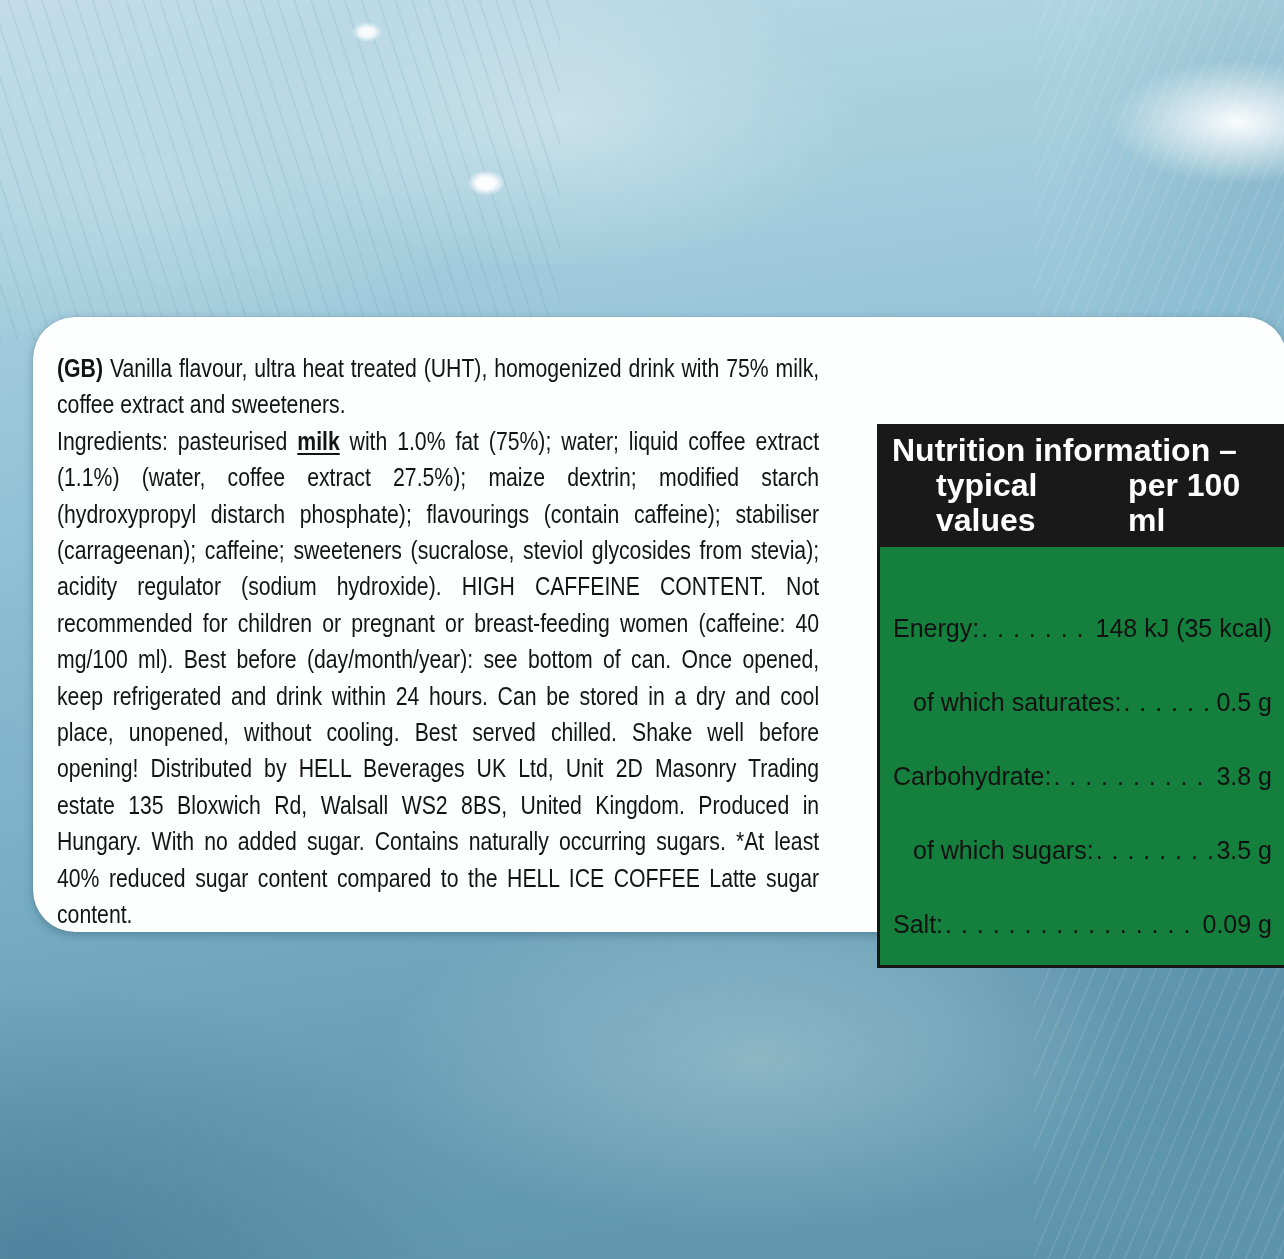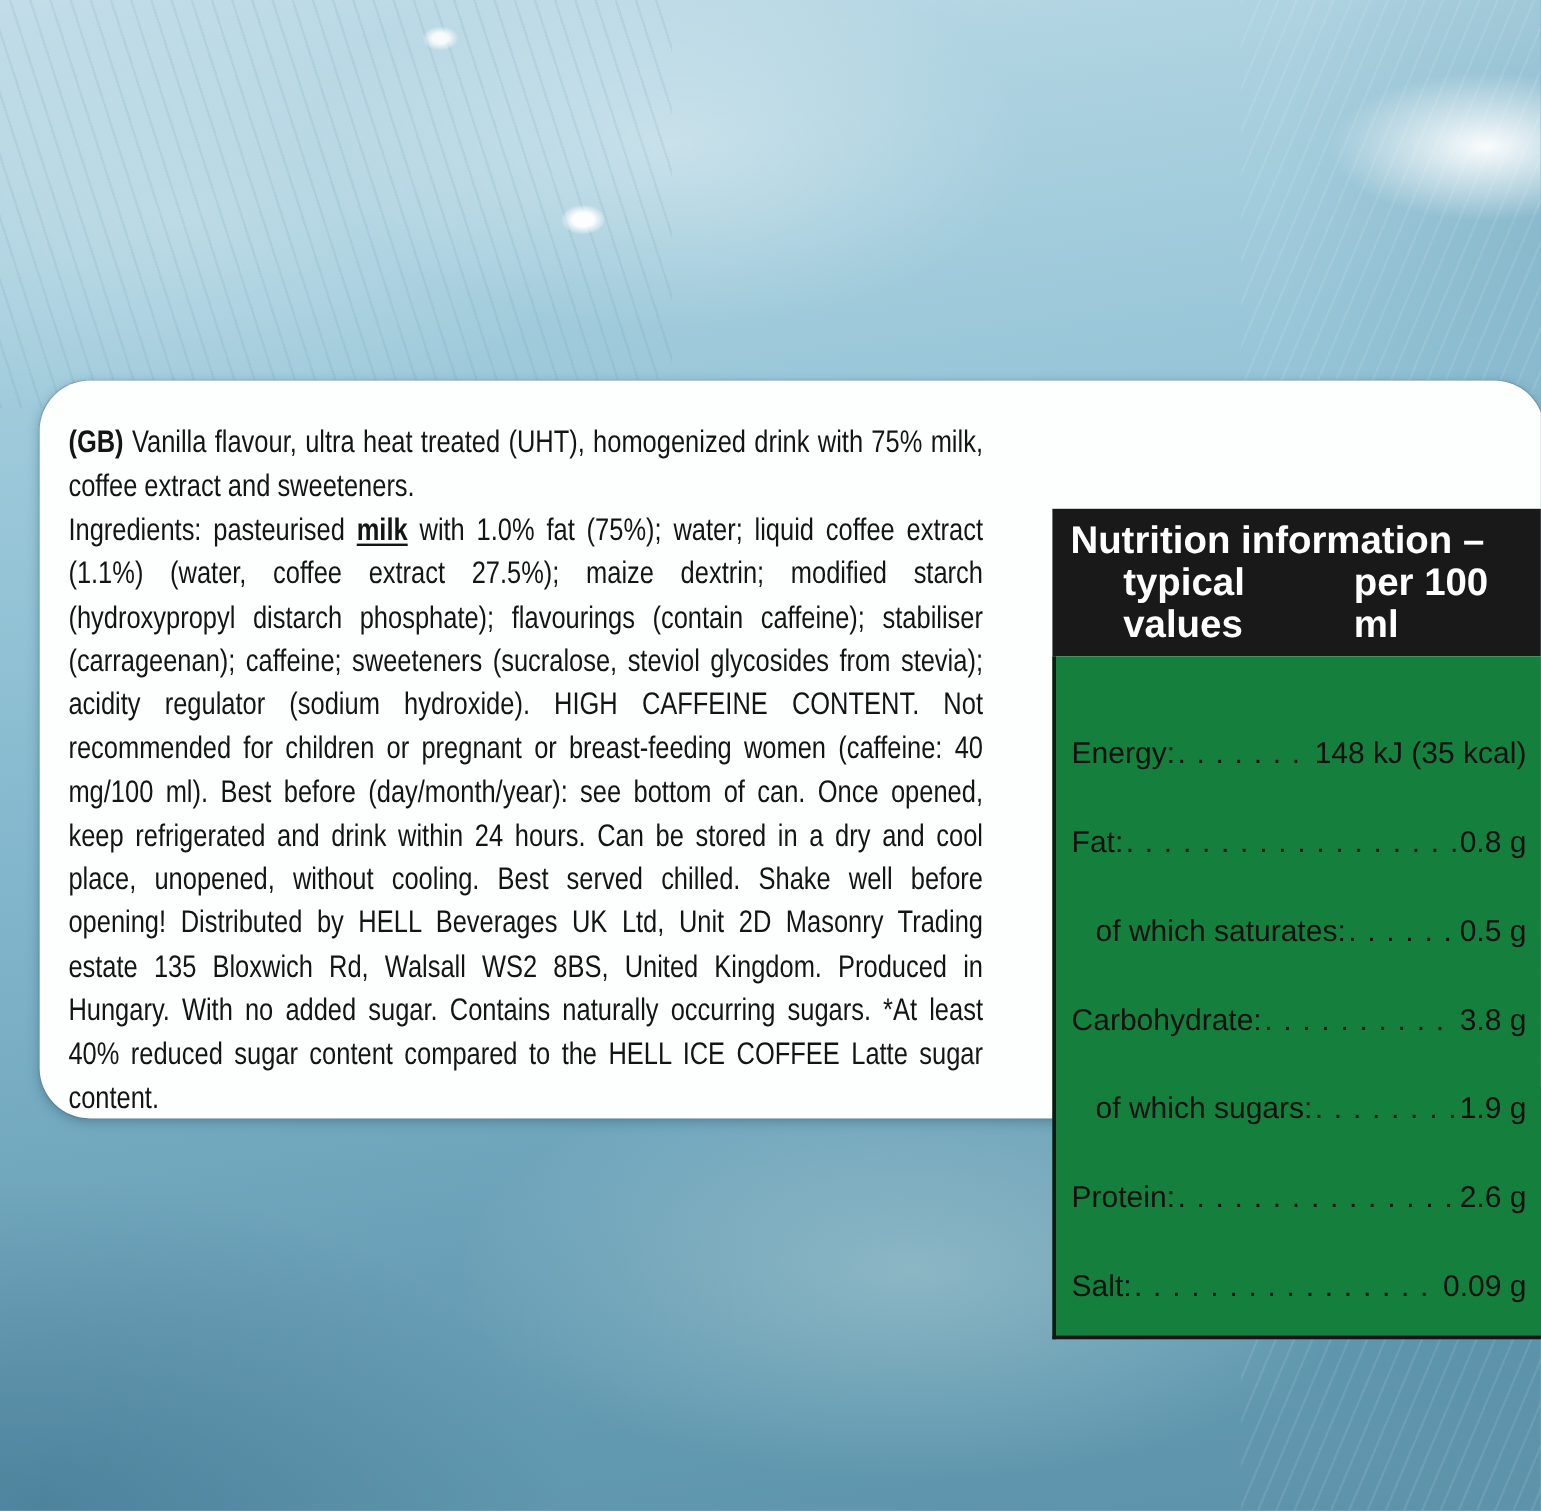--- a/index.html
+++ b/index.html
@@ -146,44 +146,34 @@
           <span>typical values</span>
           <span>per 100 ml</span>
         </div>
       </div>
       <div class="nut-body">
         <div class="nut-row">
           <span class="row-label">Energy:</span>
             <span class="row-dots"></span>
             <span class="row-value">148 kJ (35 kcal)</span>
         </div>
-        <div class="nut-row">
-          <span class="row-label">Fat:</span>
-            <span class="row-dots"></span>
-            <span class="row-value">0.8 g</span>
-        </div>
         <div class="nut-row indent">
           <span class="row-label">of which saturates:</span>
             <span class="row-dots"></span>
             <span class="row-value">0.5 g</span>
         </div>
         <div class="nut-row">
           <span class="row-label">Carbohydrate:</span>
             <span class="row-dots"></span>
             <span class="row-value">3.8 g</span>
         </div>
         <div class="nut-row indent">
           <span class="row-label">of which sugars:</span>
             <span class="row-dots"></span>
-            <span class="row-value">1.9 g</span>
-        </div>
-        <div class="nut-row">
-          <span class="row-label">Protein:</span>
-            <span class="row-dots"></span>
-            <span class="row-value">2.6 g</span>
+            <span class="row-value">3.5 g</span>
         </div>
         <div class="nut-row">
           <span class="row-label">Salt:</span>
             <span class="row-dots"></span>
             <span class="row-value">0.09 g</span>
         </div>
       </div>
     </div>
 
   </div>

